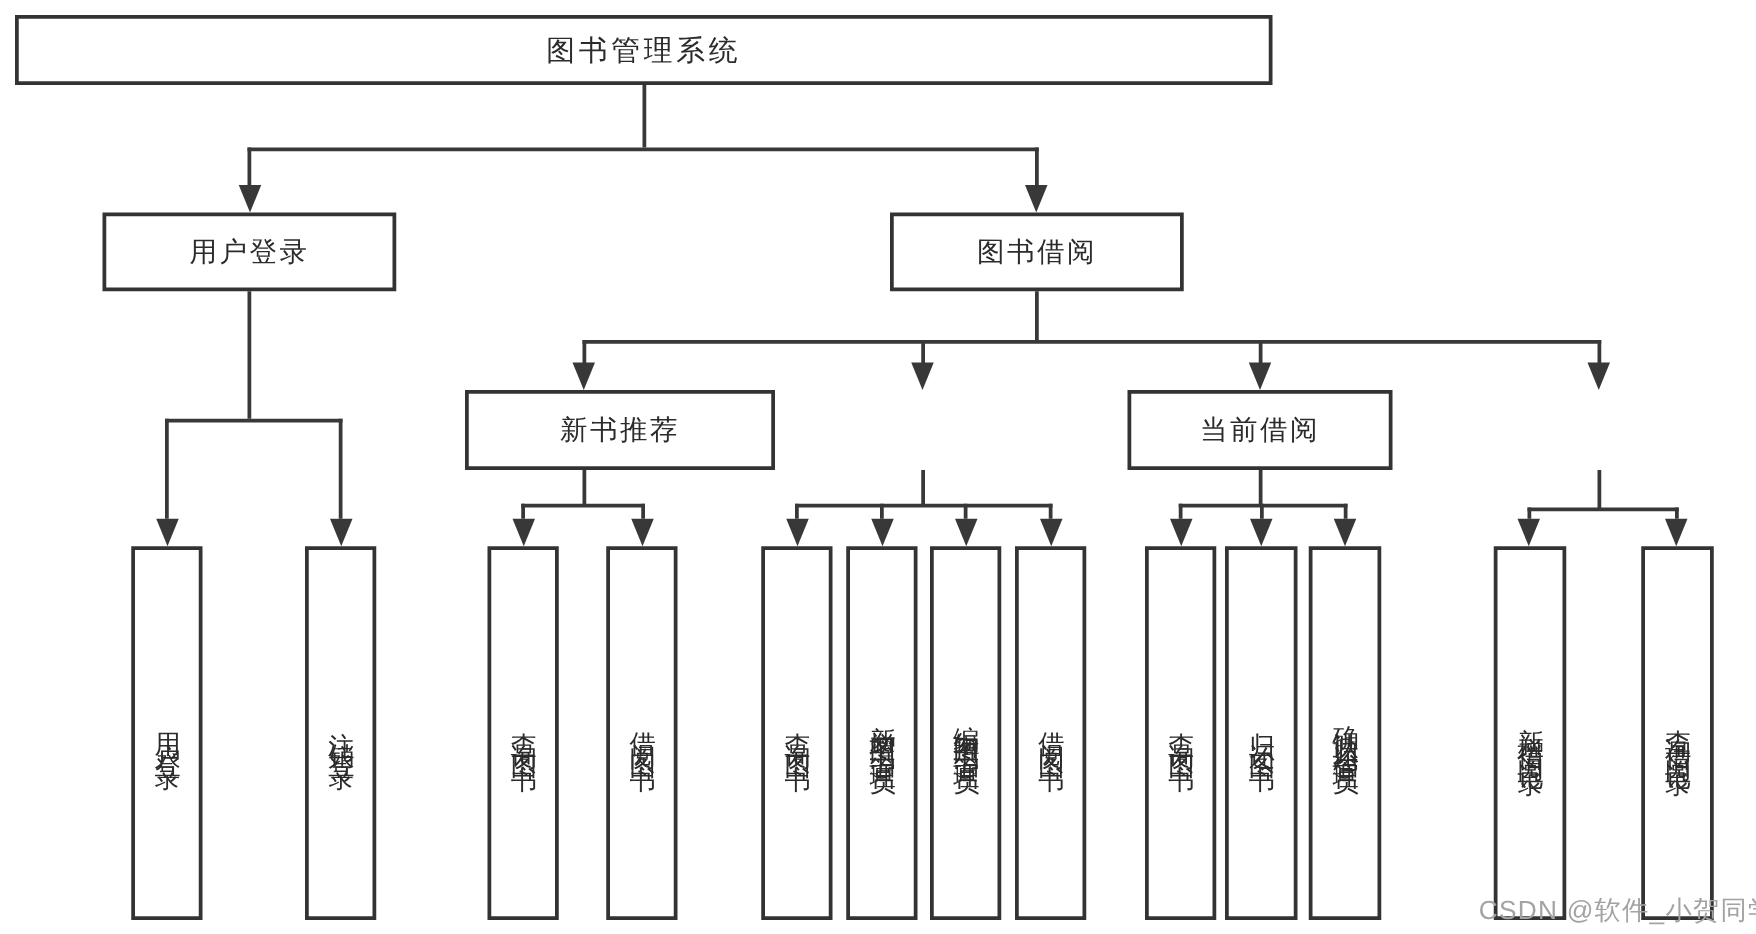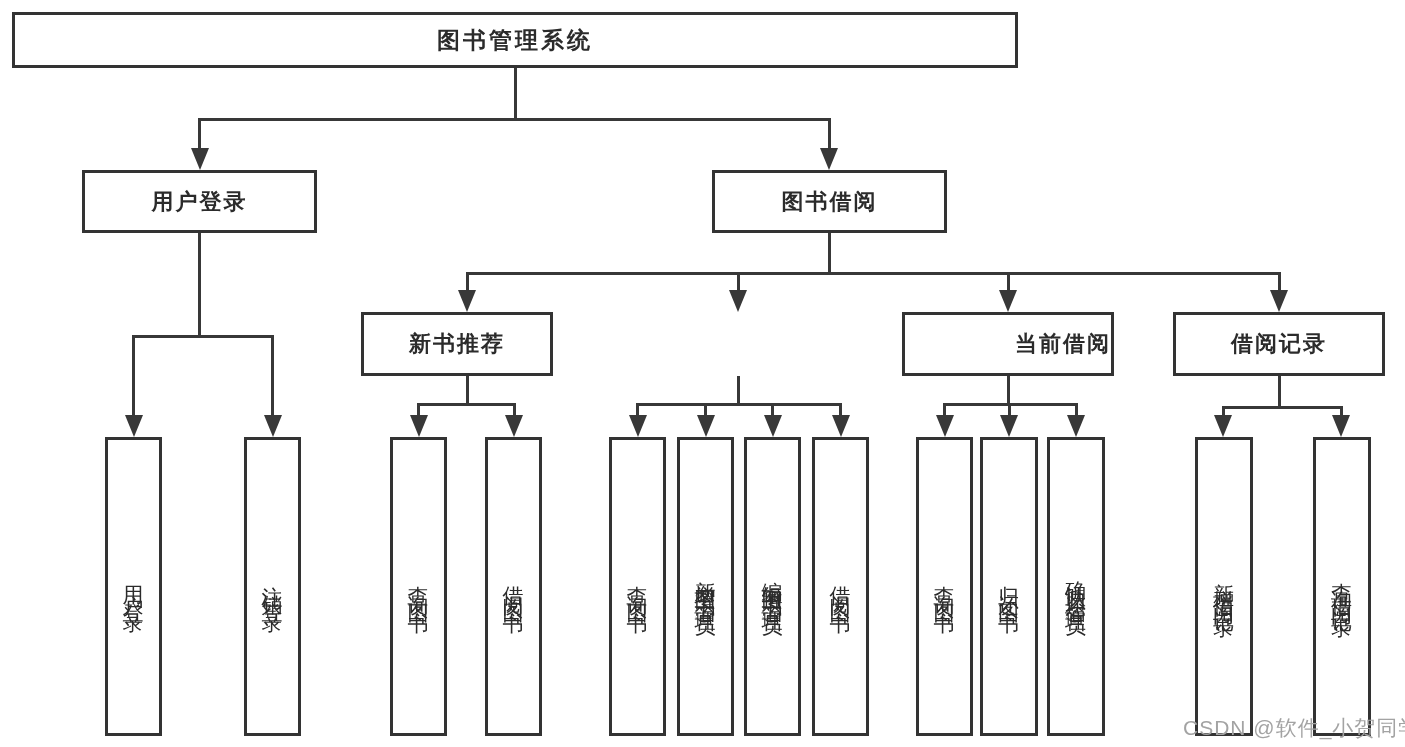--- a/index.html
+++ b/index.html
@@ -7,21 +7,21 @@
   }
   html,body{margin:0;padding:0;background:var(--bg);}
   #canvas{
     position:relative;width:1405px;height:747px;background:var(--bg);
     overflow:hidden;font-family:"Liberation Sans","DejaVu Sans",sans-serif;color:var(--text);
   }
   .box{
     position:absolute;box-sizing:border-box;background:#fff;border:3px solid var(--border);
     display:flex;align-items:center;justify-content:center;
   }
-  .h-label{font-size:22px;letter-spacing:2px;white-space:nowrap;font-weight:bold;}
+  .h-label{font-size:22px;letter-spacing:2px;white-space:nowrap;}
   .root-label{font-size:23px;letter-spacing:3px;}
   .v-box{top:437px;height:299px;}
   .v-label{
     writing-mode:vertical-rl;text-orientation:mixed;
     font-size:21px;letter-spacing:9px;line-height:1;white-space:nowrap;
   }
   .vline{position:absolute;width:3px;background:var(--line);}
   .hline{position:absolute;height:3px;background:var(--line);}
   .arrow{
     position:absolute;width:0;height:0;
@@ -67,28 +67,25 @@
   <div class="hline" style="left:466px;top:272px;width:815px;"></div>
   <div class="vline" style="left:466px;top:272px;height:20px;"></div>
   <div class="arrow" style="left:458px;top:290px;"></div>
   <div class="vline" style="left:737px;top:272px;height:20px;"></div>
   <div class="arrow" style="left:729px;top:290px;"></div>
   <div class="vline" style="left:1007px;top:272px;height:20px;"></div>
   <div class="arrow" style="left:999px;top:290px;"></div>
   <div class="vline" style="left:1278px;top:272px;height:20px;"></div>
   <div class="arrow" style="left:1270px;top:290px;"></div>
 
-  <div class="box" style="left:361px;top:312px;width:192px;height:64px;">
+  <div class="box" style="left:372px;top:312px;width:248px;height:64px;">
     <span class="h-label">新书推荐</span>
   </div>
-  <div class="box" style="left:902px;top:312px;width:212px;height:64px;justify-content:flex-end;">
+  <div class="box" style="left:902px;top:312px;width:212px;height:64px;">
     <span class="h-label">当前借阅</span>
-  </div>
-  <div class="box" style="left:1173px;top:312px;width:212px;height:64px;">
-    <span class="h-label">借阅记录</span>
   </div>
 
   <div class="vline" style="left:466px;top:376px;height:29px;"></div>
   <div class="hline" style="left:417px;top:403px;width:99px;"></div>
   <div class="vline" style="left:417px;top:403px;height:12px;"></div>
   <div class="arrow" style="left:410px;top:415px;"></div>
   <div class="vline" style="left:513px;top:403px;height:12px;"></div>
   <div class="arrow" style="left:505px;top:415px;"></div>
 
   <div class="vline" style="left:737px;top:376px;height:29px;"></div>

